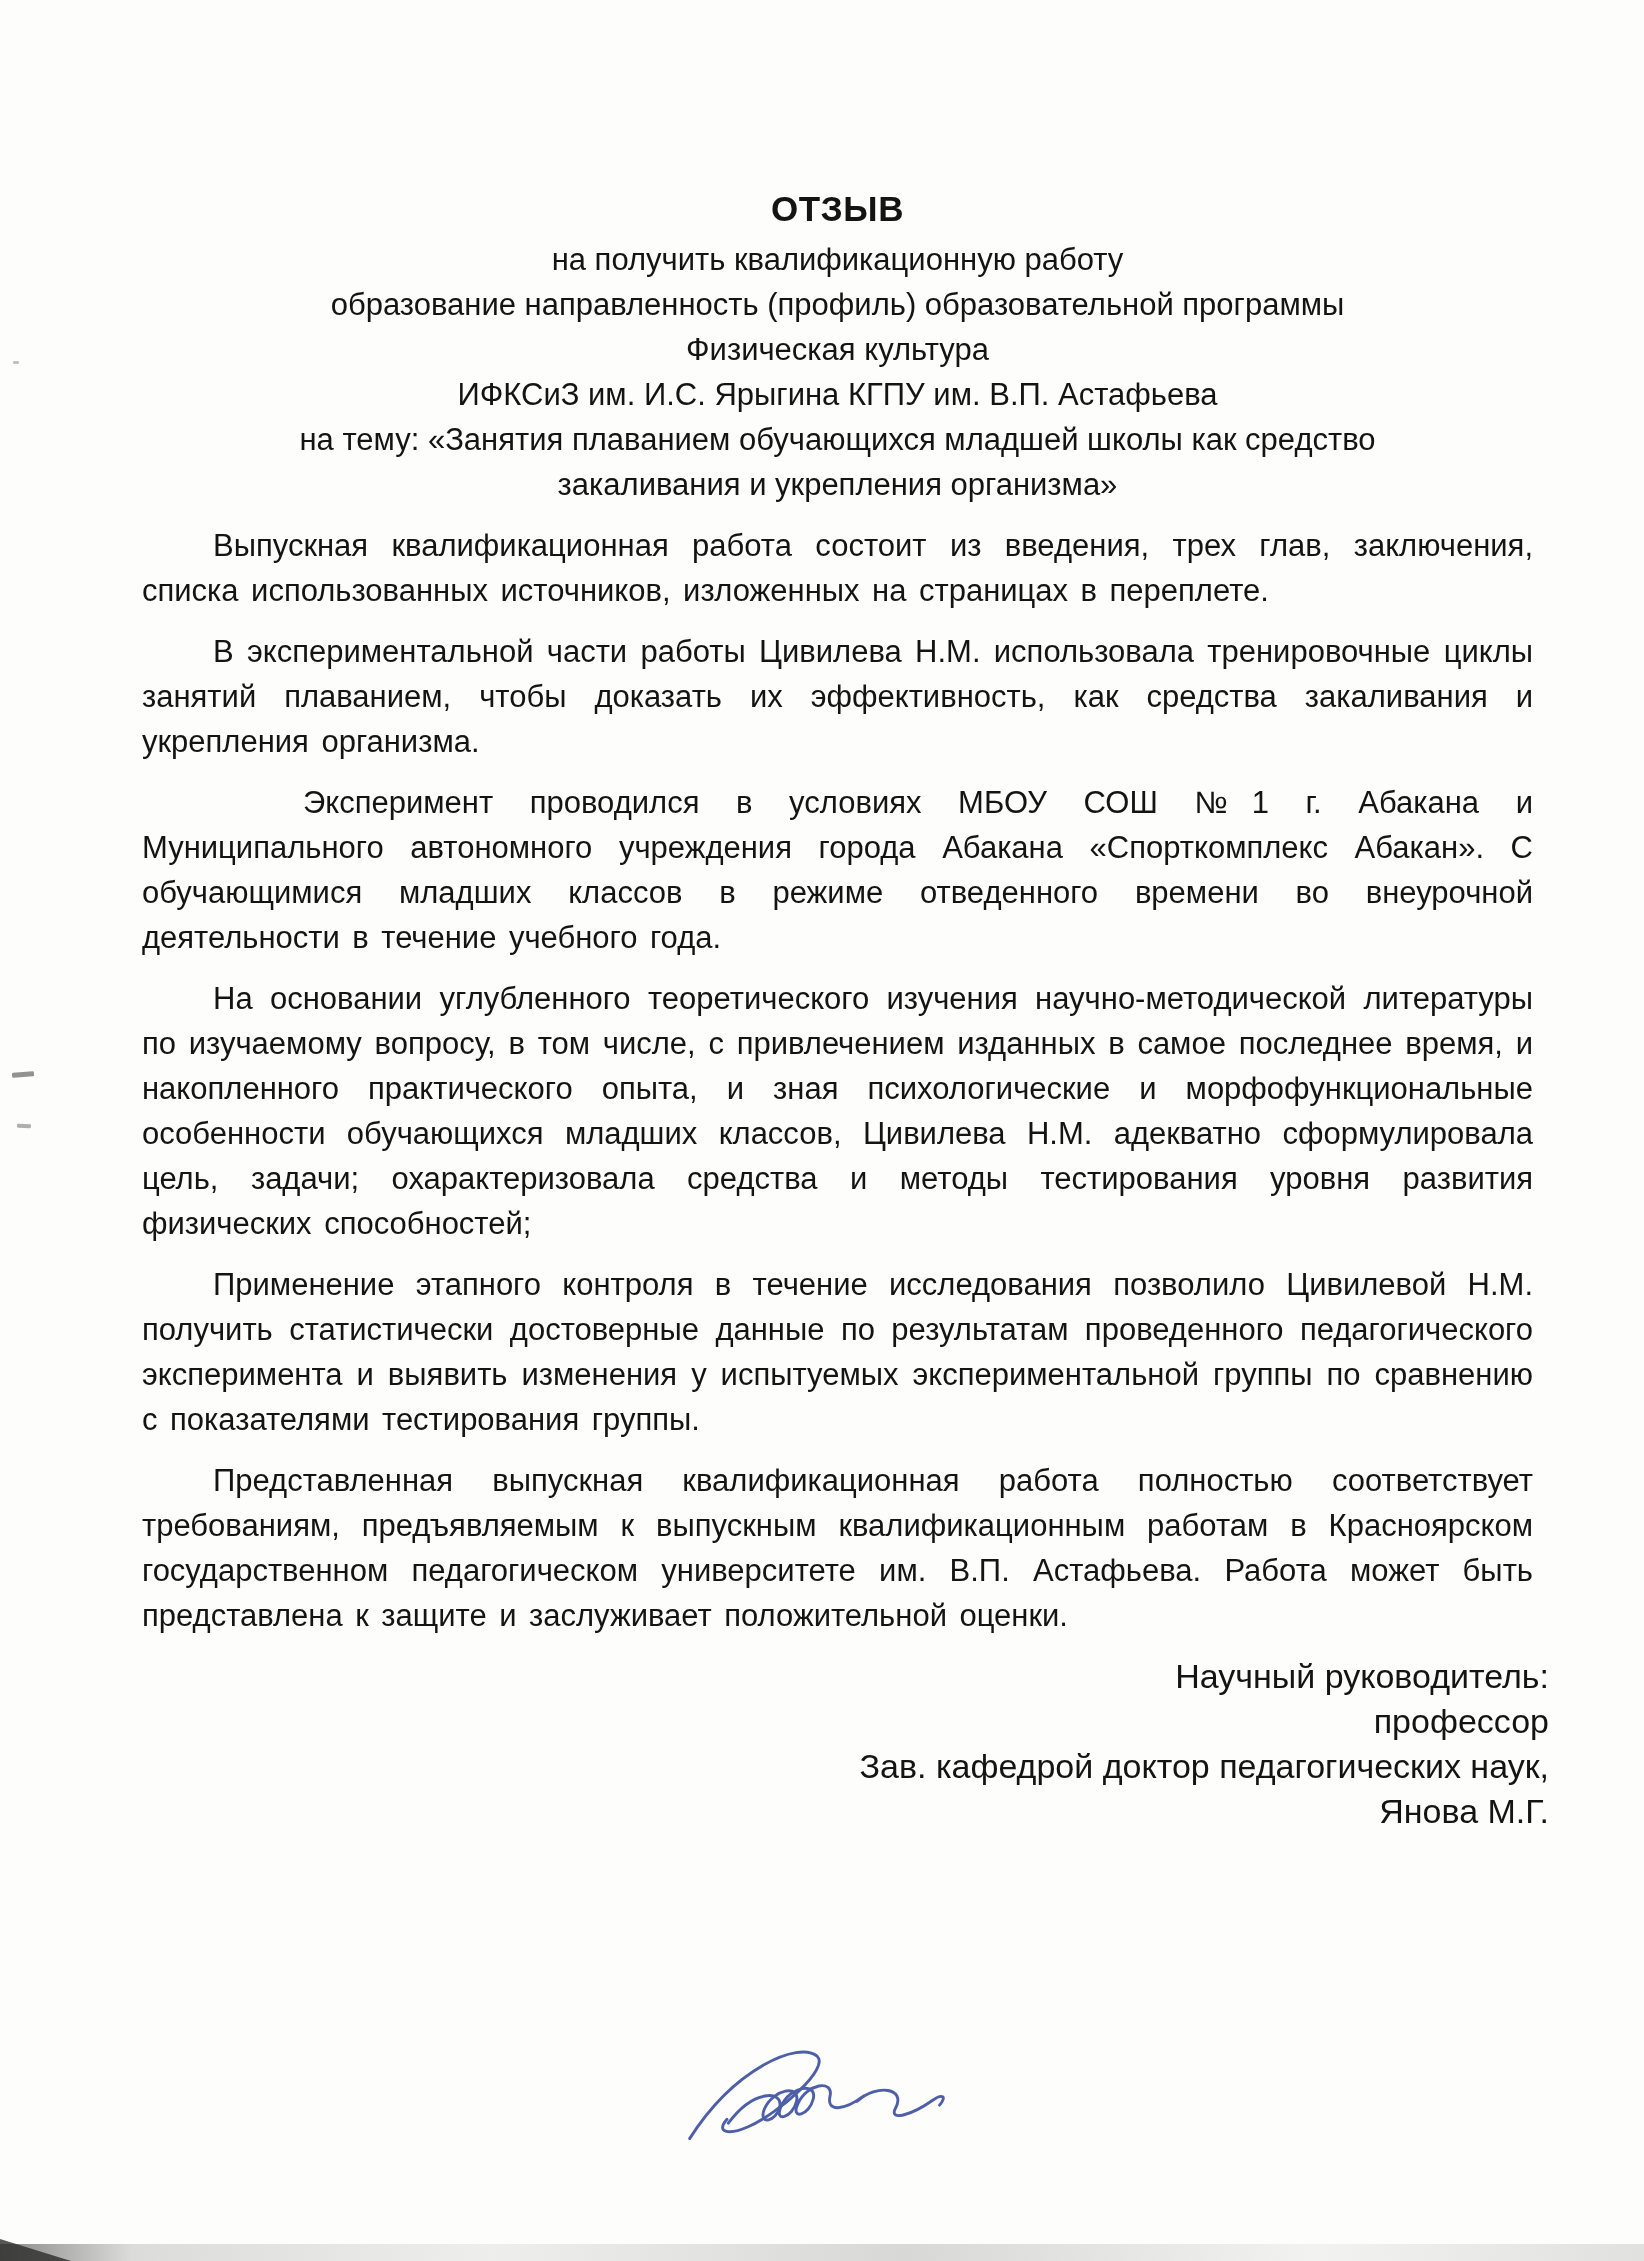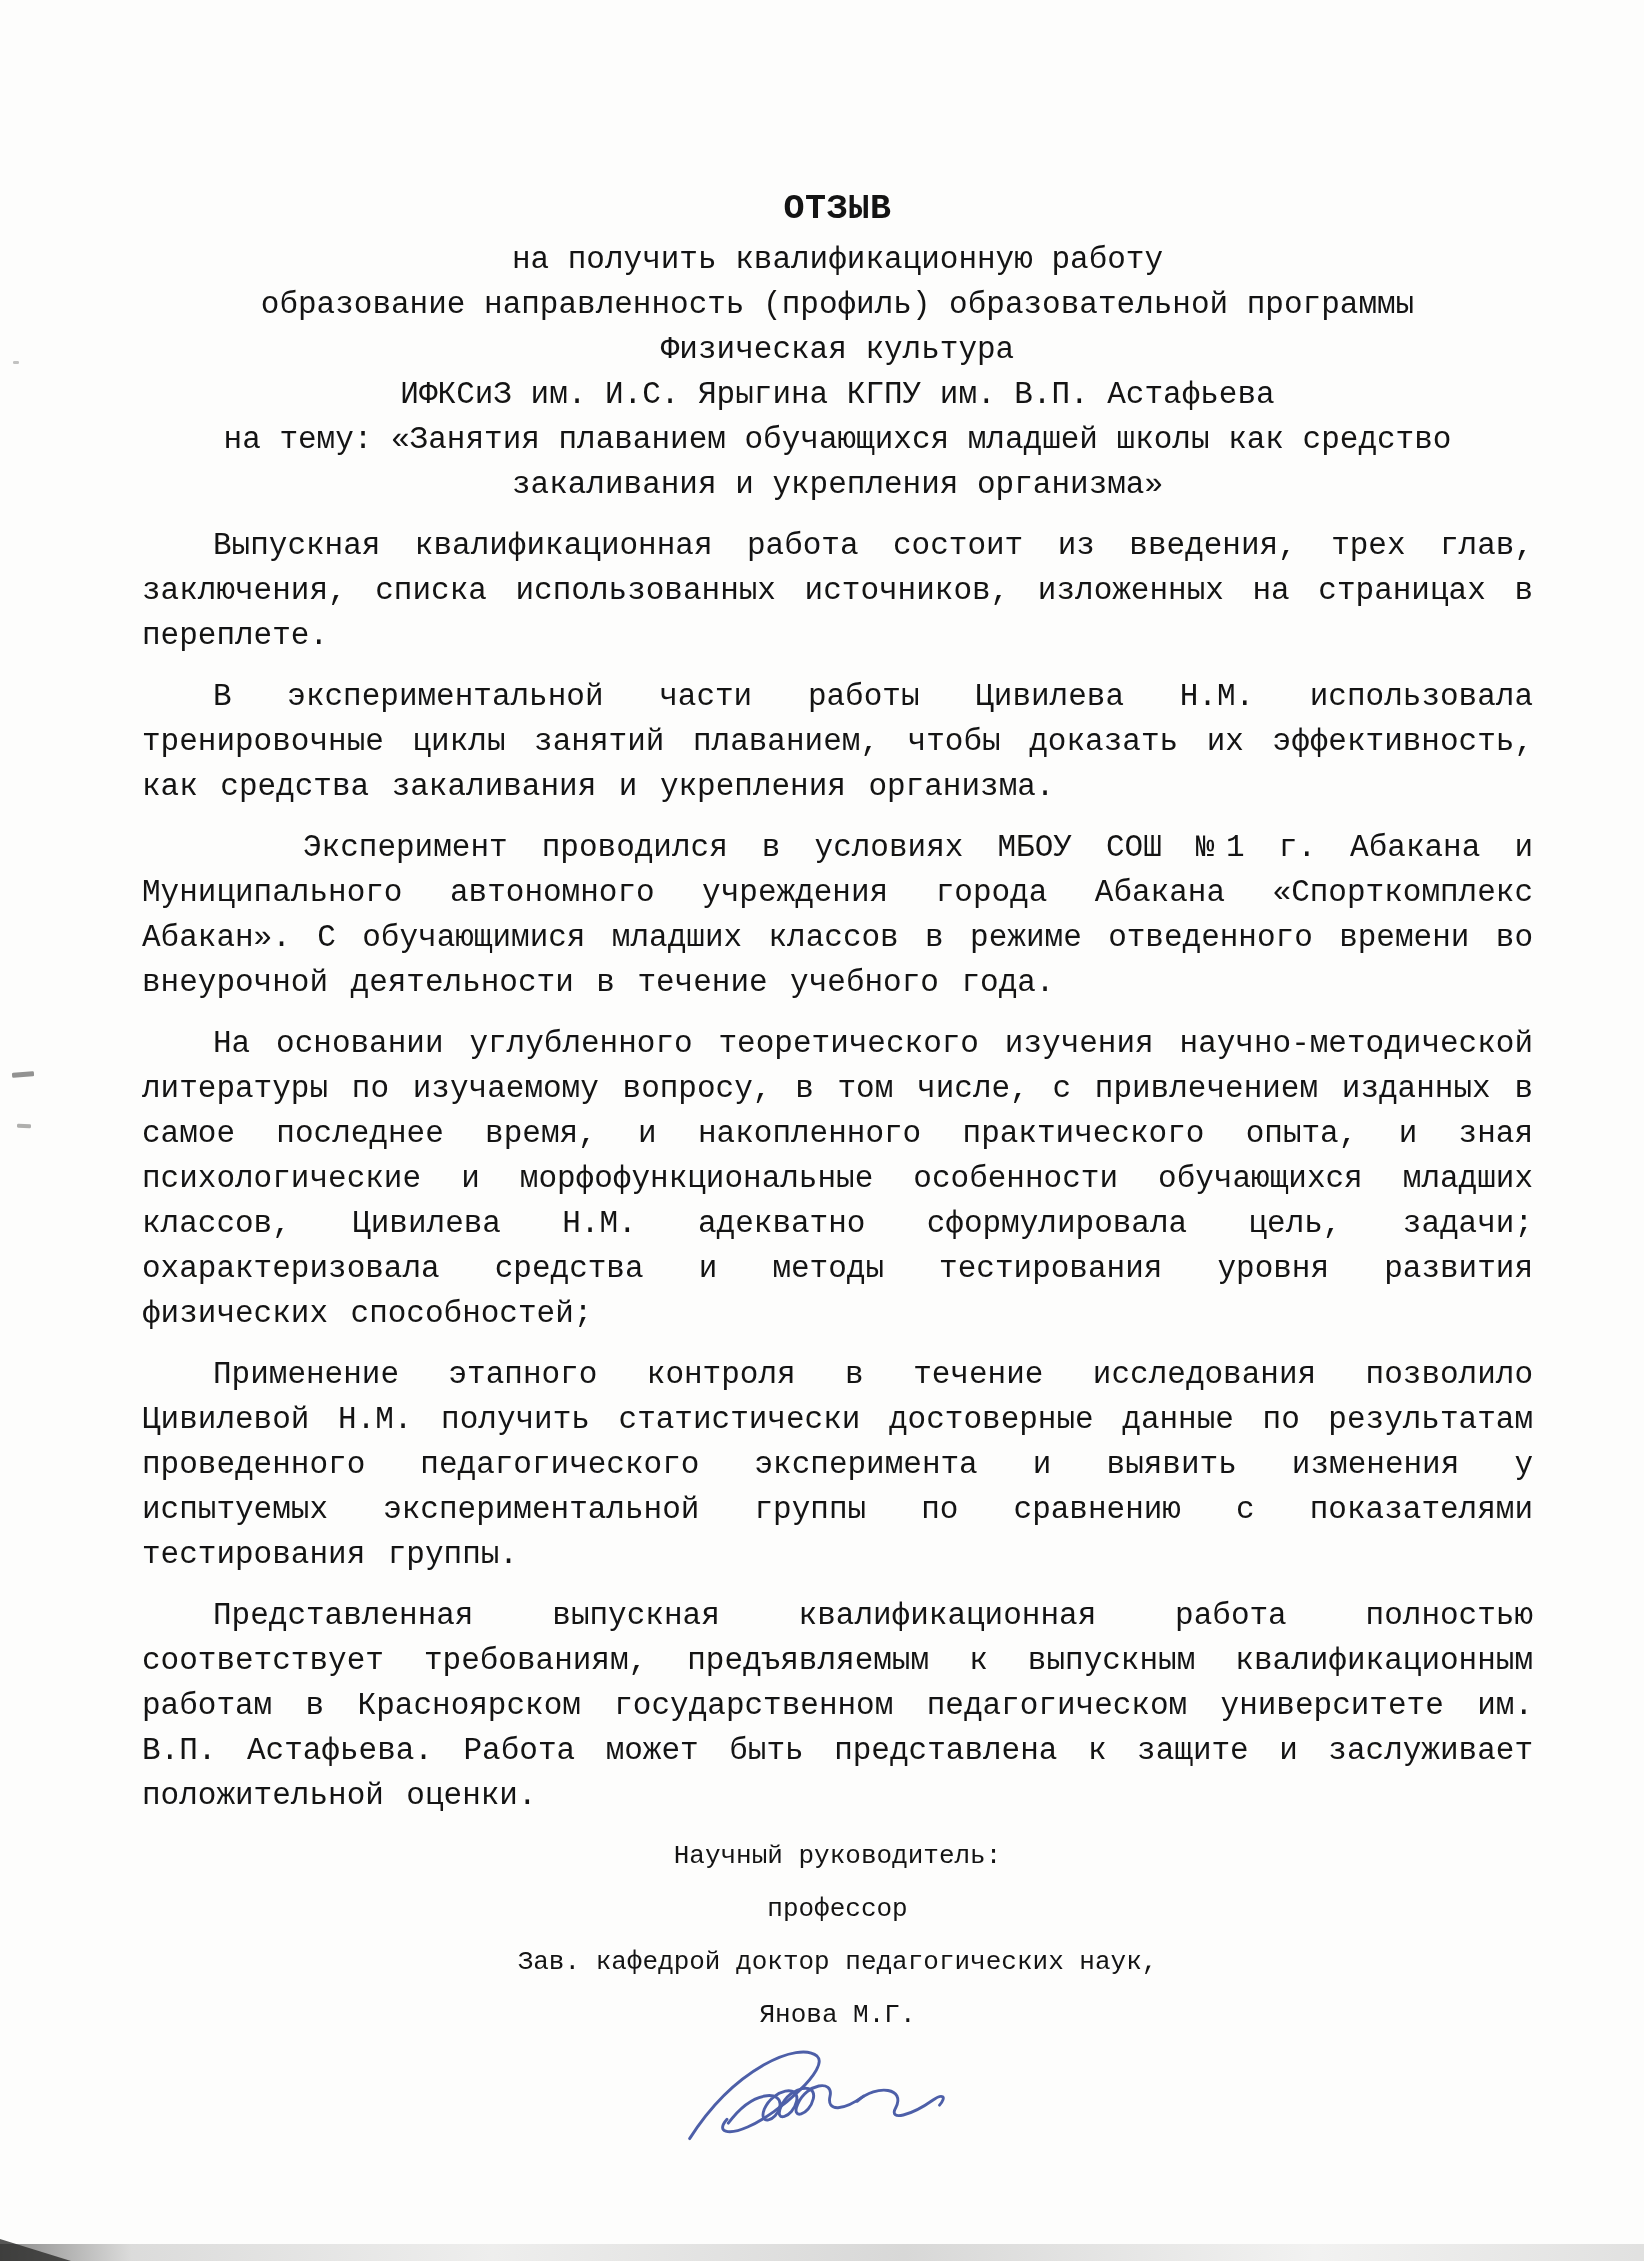--- a/index.html
+++ b/index.html
@@ -6,21 +6,21 @@
     margin: 0;
     padding: 0;
     background: #ffffff;
   }
   .page {
     position: relative;
     width: 1644px;
     height: 2261px;
     background: #fdfdfc;
     overflow: hidden;
-    font-family: Liberation Mono, monospace;
+    font-family: Liberation Sans, sans-serif;
     color: #141414;
   }
   .content {
     position: absolute;
     left: 126px;
     right: 95px;
     top: 186px;
   }
   .doc-title {
     text-align: center;
@@ -41,24 +41,24 @@
     font-size: 31px;
     line-height: 45px;
     margin: 16px;
     text-indent: 71px;
     word-spacing: 3.9px;
   }
   p.body-par.wide-indent {
     text-indent: 161px;
   }
   .sig-line {
-    text-align: center;
-    font-size: 26px;
+    text-align: right;
+    font-size: 34px;
     line-height: 45px;
-    margin: 8px;
+    margin: 0;
   }
   .signature-svg {
     position: absolute;
     left: 651px;
     top: 2029px;
     width: 322px;
     height: 142px;
     pointer-events: none;
   }
   

